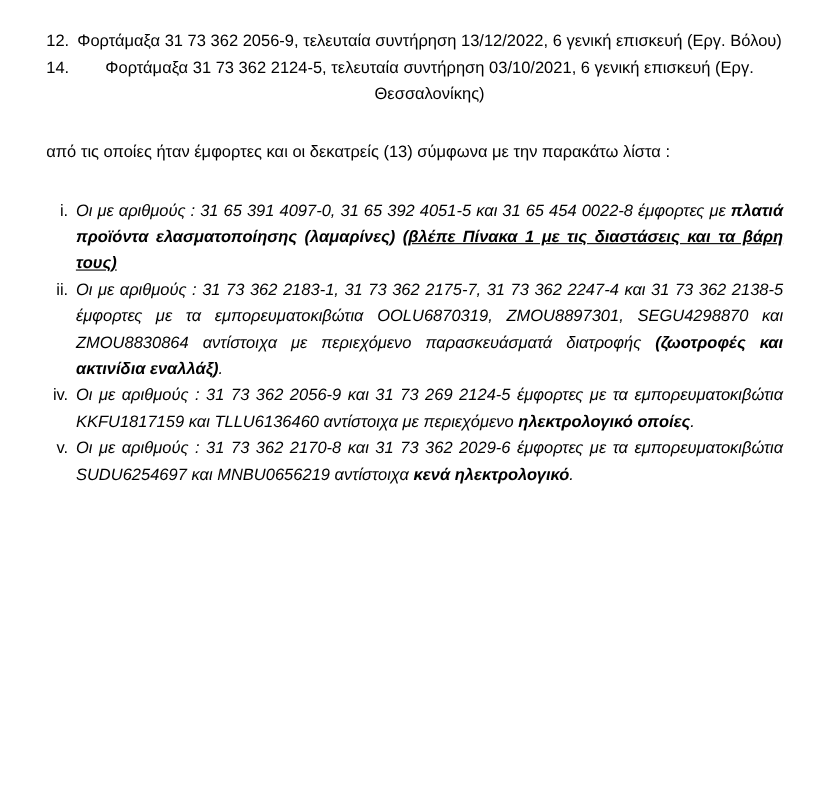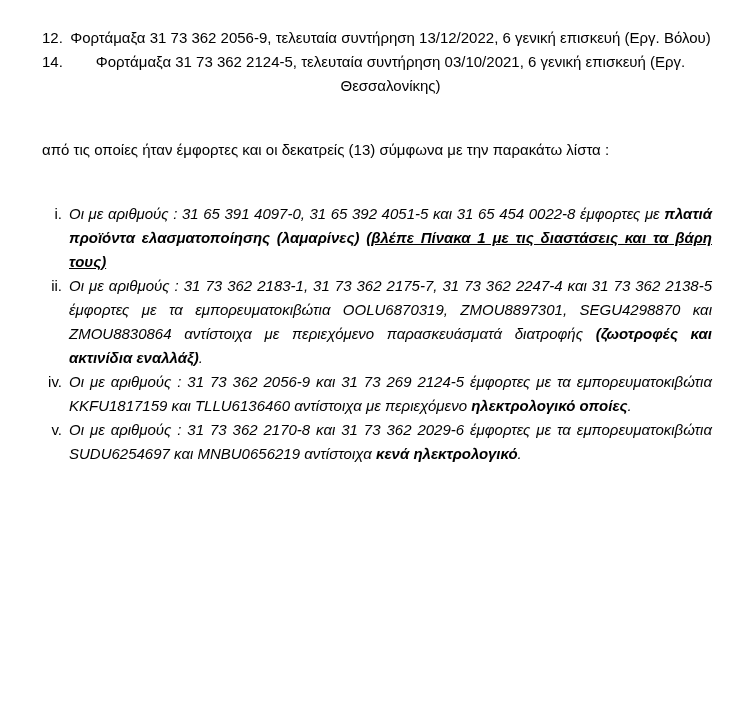--- a/index.html
+++ b/index.html
@@ -46,21 +46,21 @@
   }
   .txt {
     display: block;
     text-align: center;
   }
   .rom-list .txt {
     text-align: justify;
     font-style: italic;
   }
   .intro {
-    margin: 40px 0;
+    margin: 29px 0;
   }
   .seg-b { font-weight: 700; }
   .seg-u { text-decoration: underline; }
 </style>
 </head>
 <body>
 
 <div class="page">
 
   <ol class="num-list">

